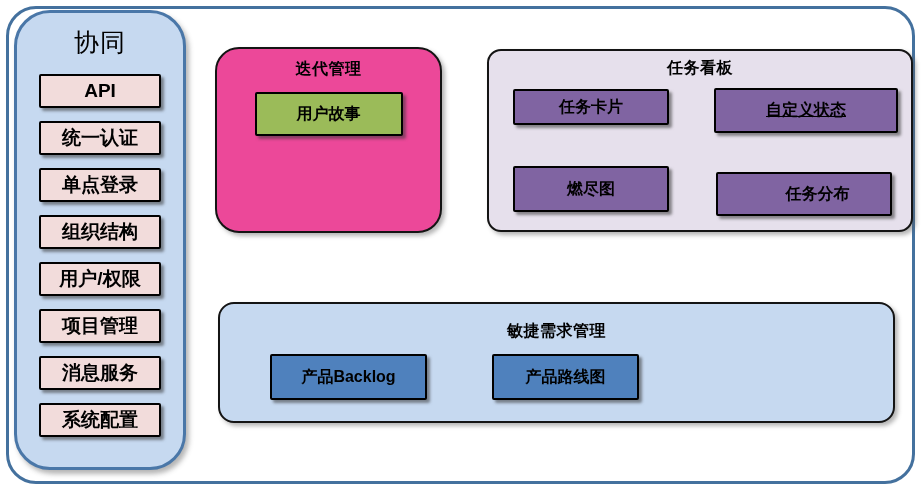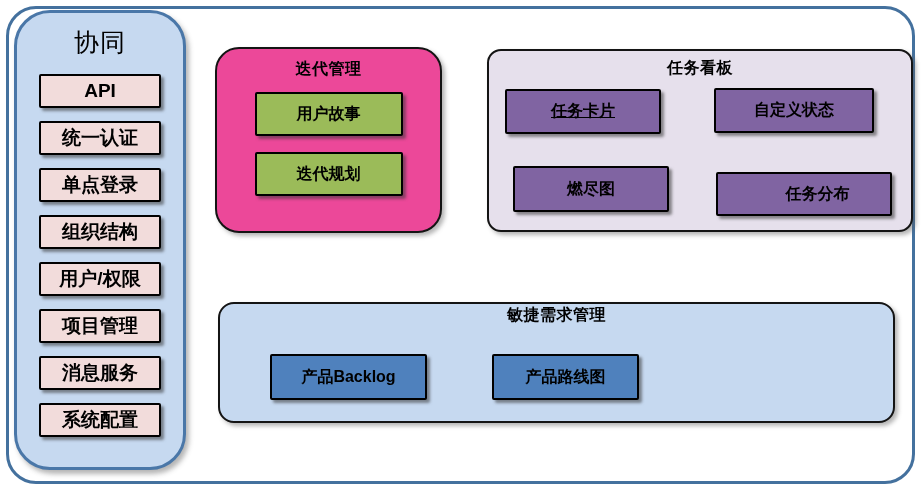--- a/index.html
+++ b/index.html
@@ -44,27 +44,27 @@
     box-shadow:3px 3px 4px rgba(90,90,90,.45);
   }
   .panel-title{text-align:center;font-weight:bold;font-size:16px;letter-spacing:.5px;}
 
   .panel.iteration{left:215px;top:47px;width:227px;height:186px;background:#ec4899;border-radius:24px;}
   .panel.iteration .panel-title{margin-top:10px;}
   .panel.iteration .panel-items{margin-top:12px;display:flex;flex-direction:column;align-items:center;gap:16px;}
 
   .panel.kanban{left:467px;top:49px;width:426px;height:183px;background:#e6e0ec;border-radius:14px;margin-left:20px;}
   .panel.kanban .panel-title{margin-top:7px;}
-  .k0{left:16px;top:38px;width:156px;height:45px;text-decoration:underline;}
-  .k1{left:225px;top:37px;width:160px;height:45px;}
+  .k0{left:24px;top:38px;width:156px;height:36px;}
+  .k1{left:225px;top:37px;width:184px;height:45px;text-decoration:underline;}
   .k2{left:24px;top:115px;width:156px;height:46px;}
   .k3{left:227px;top:121px;width:176px;height:44px;padding-left:27px;}
 
   .panel.requirements{left:218px;top:302px;width:677px;height:121px;background:#c6d9f0;border-radius:16px;}
-  .panel.requirements .panel-title{margin-top:1px;}
+  .panel.requirements .panel-title{margin-top:17px;}
   .r0{left:50px;top:50px;width:157px;height:46px;}
   .r1{left:272px;top:50px;width:147px;height:46px;}
   .r2{left:490px;top:50px;width:152px;height:46px;}
 </style>
 </head>
 <body>
 
 <div id="stage">
 
   <div class="outer-frame"></div>
@@ -80,21 +80,20 @@
       <div class="box pink">项目管理</div>
       <div class="box pink">消息服务</div>
       <div class="box pink">系统配置</div>
     </div>
   </div>
 
   <div class="panel iteration">
     <div class="panel-title">迭代管理</div>
     <div class="panel-items">
       <div class="box green">用户故事</div>
-      <div class="box green">迭代规划</div>
     </div>
   </div>
 
   <div class="panel kanban">
     <div class="panel-title">任务看板</div>
     <div class="box purple k0">任务卡片</div>
     <div class="box purple k1">自定义状态</div>
     <div class="box purple k2">燃尽图</div>
     <div class="box purple k3">任务分布</div>
   </div>

